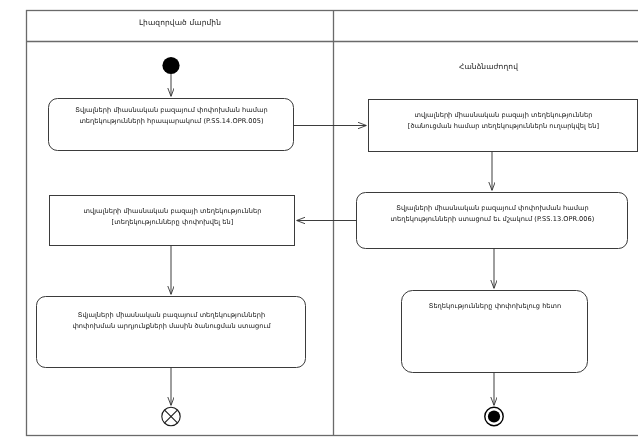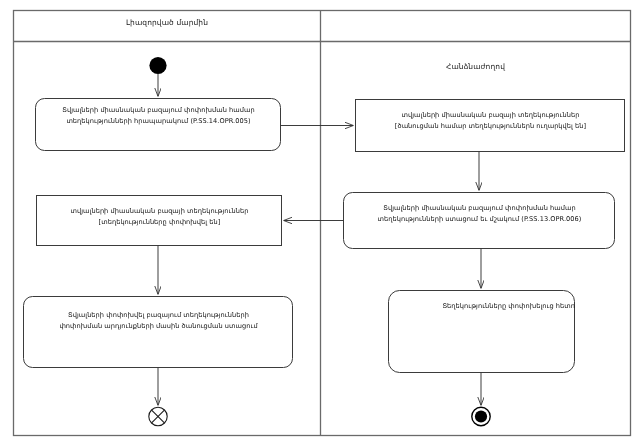--- a/index.html
+++ b/index.html
@@ -9,21 +9,21 @@
   }
   body {
     width: 638px;
     height: 442px;
     font-family: "DejaVu Sans", "Liberation Sans", sans-serif;
     position: relative;
     overflow: hidden;
   }
   #diagram-root {
     position: absolute;
-    left: 3px;
+    left: 16px;
     top: 0;
     width: 574px;
     height: 442px;
     padding-left: 38px;
   }
   svg#diagram-svg {
     position: absolute;
     left: 0;
     top: 0;
     width: 638px;
@@ -124,21 +124,21 @@
     <span class="ln">Տվյալների միասնական բազայում փոփոխման համար</span>
     <span class="ln">տեղեկությունների ստացում եւ մշակում (P.SS.13.OPR.006)</span>
   </div>
 
   <div class="node-label" style="left:34px; top:206px; width:245px;">
     <span class="ln">տվյալների միասնական բազայի տեղեկություններ</span>
     <span class="ln">[տեղեկությունները փոփոխվել են]</span>
   </div>
 
   <div class="node-label" style="left:21px; top:310px; width:269px;">
-    <span class="ln">Տվյալների փոփոխվել բազայում տեղեկությունների</span>
+    <span class="ln">Տվյալների միասնական բազայում տեղեկությունների</span>
     <span class="ln">փոփոխման արդյունքների մասին ծանուցման ստացում</span>
   </div>
 
-  <div class="node-label" style="left:386px; top:301px; width:186px;text-align:right;">
+  <div class="node-label" style="left:386px; top:301px; width:186px;">
     <span class="ln">Տեղեկությունները փոփոխելուց հետո</span>
   </div>
 
 </div>
 
 </body></html>

